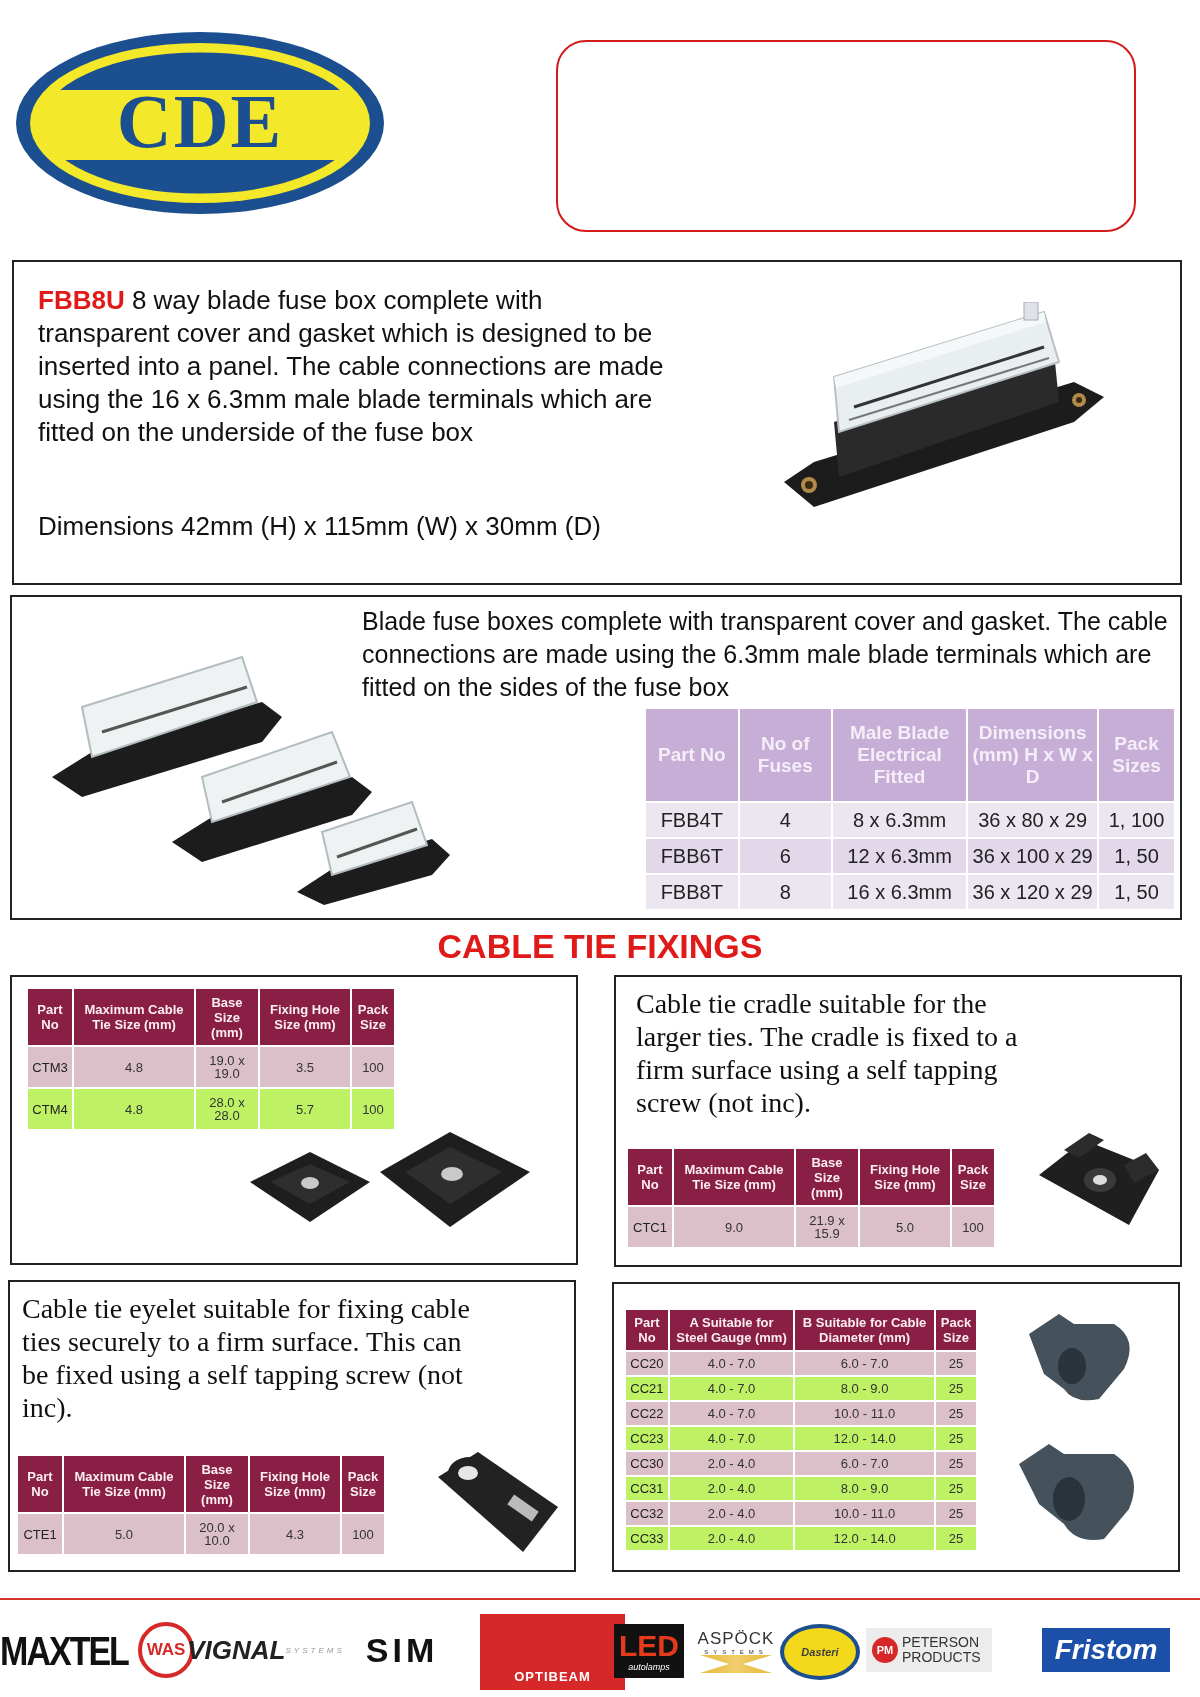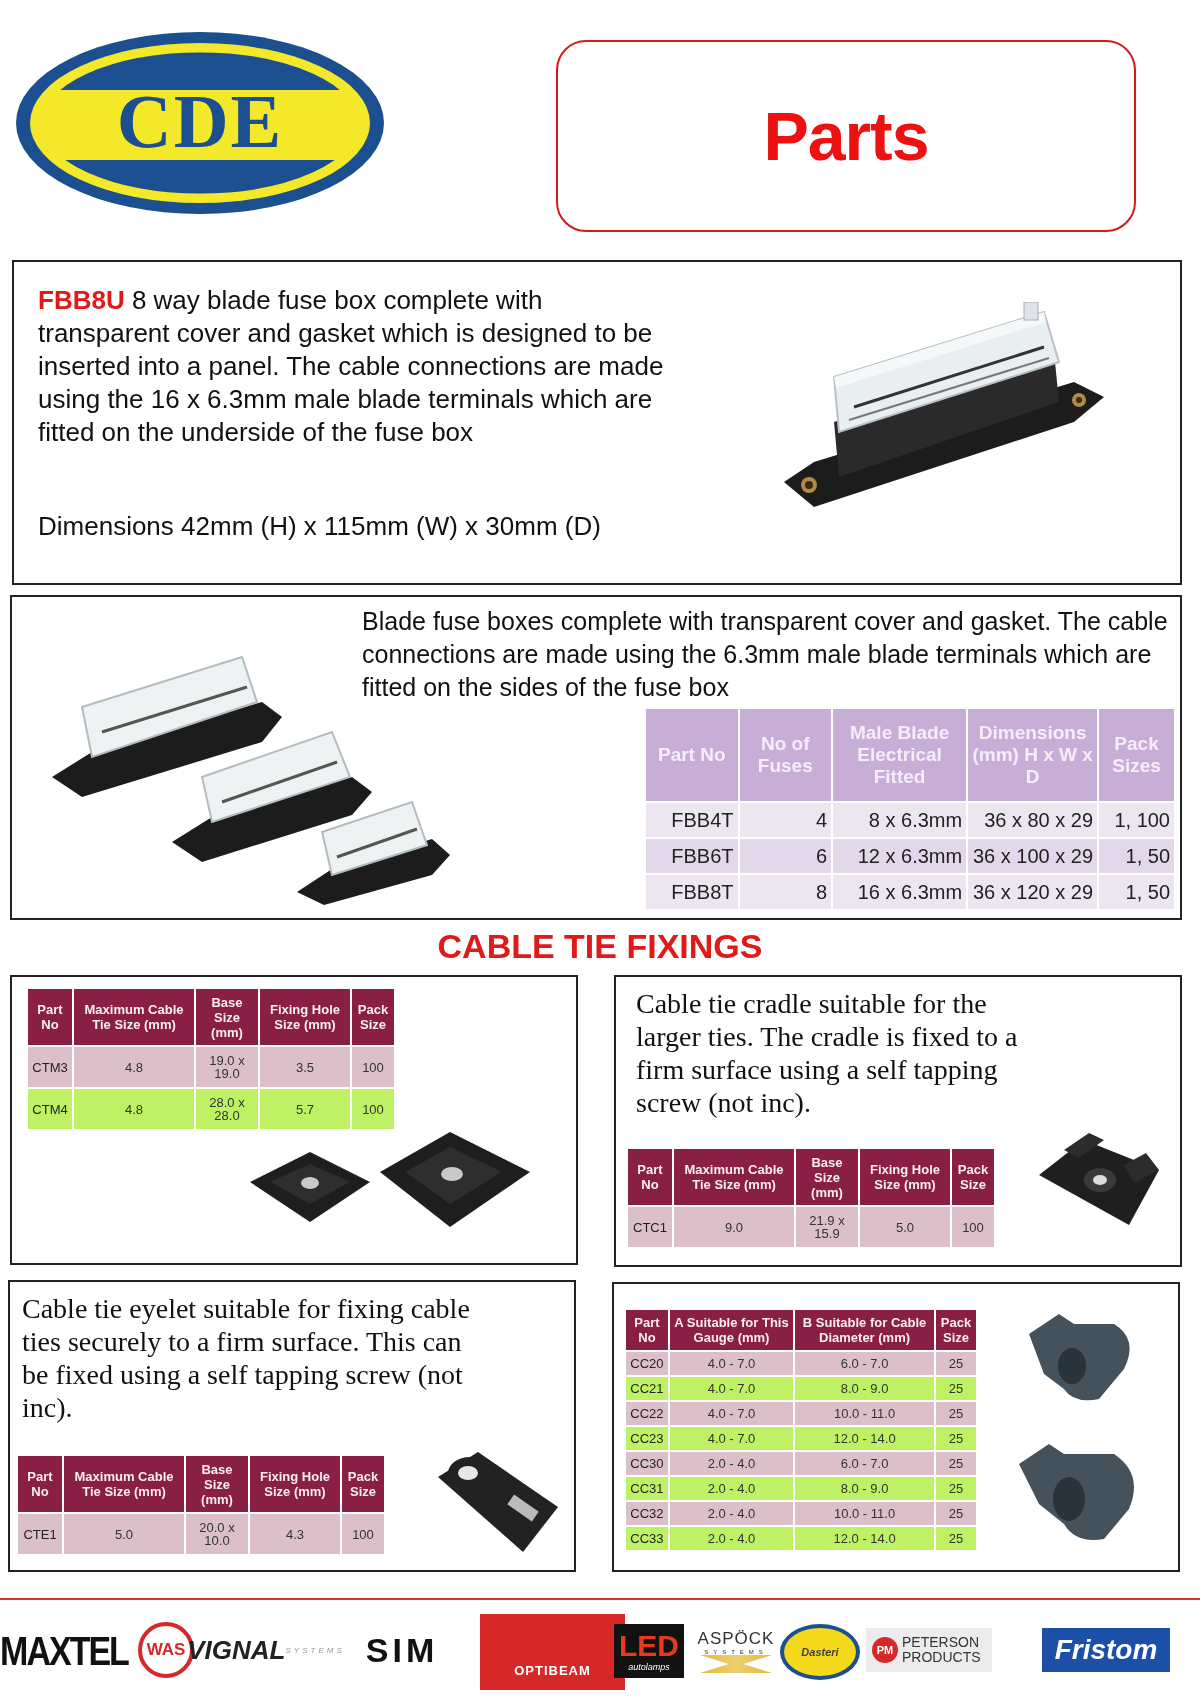--- a/index.html
+++ b/index.html
@@ -18,21 +18,21 @@
   .box1 { left: 12px; top: 260px; width: 1170px; height: 325px; }
   .box2 { left: 10px; top: 595px; width: 1172px; height: 325px; }
 
   .p-sans { font-family: "Liberation Sans", sans-serif; font-size: 26px; line-height: 33px; color: #111; }
   .p-serif { font-family: "Liberation Serif", serif; font-size: 28px; line-height: 33px; color: #111; }
   .red { color: #e01919; font-weight: bold; }
 
   
   table { border-collapse: separate; border-spacing: 2px; }
   .tbl-purple th { background: #c7aed6; color: #f5eef9; font-weight: bold; font-size: 19px; line-height: 22px; text-align: center; padding: 2px 4px; }
-  .tbl-purple td { background: #ece6f0; font-size: 20px; text-align: right; color: #222; padding: 0 4px; height: 34px; }
+  .tbl-purple td { background: #ece6f0; font-size: 20px; text-align: center; color: #222; padding: 0 4px; height: 34px; }
   .tbl-purple tr:nth-child(even) td { background: #e2d8ea; }
 
   
   .tbl-maroon th { background: #8a1f45; color: #fbeef2; font-weight: bold; font-size: 13px; line-height: 15px; text-align: center; padding: 3px 3px; }
   .tbl-maroon td { background: #dcc0c9; font-size: 13px; text-align: center; color: #333; padding: 2px 3px; line-height: 13px; }
   .tbl-maroon td.pn { font-weight: normal; color: #222; }
   .tbl-maroon tr.alt td { background: #bef264; }
 
   .section-heading { left: 0; top: 927px; width: 1200px; text-align: center; color: #e01919; font-weight: bold; font-size: 34px; letter-spacing: 0px; }
 
@@ -53,21 +53,20 @@
     <g clip-path="url(#ec)">
       <rect x="0" y="0" width="372" height="60" fill="#1b4f8f"></rect>
       <rect x="0" y="130" width="372" height="60" fill="#1b4f8f"></rect>
     </g>
     <ellipse cx="186" cy="93" rx="160" ry="72" fill="none" stroke="#f4e82a" stroke-width="3"></ellipse>
   </svg>
   <div class="abs" style="left:0;top:48px;width:372px;text-align:center;font-family:'Liberation Serif',serif;font-weight:bold;font-size:76px;line-height:86px;color:#1b4f8f;letter-spacing:2px;">CDE</div>
 </div>
 
 <div class="abs title-box">
-  <div class="t">Parts</div>
 </div>
 
 <div class="abs box box1">
   <div class="abs p-sans" style="left:24px;top:22px;width:640px;">
     <span class="red">FBB8U</span><span> 8 way blade fuse box complete with transparent cover and gasket which is designed to be inserted into a panel. The cable connections are made using the 16 x 6.3mm male blade terminals which are fitted on the underside of the fuse box</span>
   </div>
   <div class="abs p-sans" style="left:24px;top:248px;">Dimensions 42mm (H) x 115mm (W) x 30mm (D)</div>
 
   <div class="abs" style="left:760px;top:40px;width:340px;height:220px;">
     <svg width="340" height="220" viewBox="0 0 340 220">
@@ -246,21 +245,21 @@
       <rect x="80" y="55" width="30" height="12" transform="rotate(35 95 61)" fill="#bbb"></rect>
     </svg>
   </div>
 </div>
 
 <div class="abs box" style="left:612px;top:1282px;width:568px;height:290px;">
   <table class="abs tbl-maroon" style="left:10px;top:24px;width:354px;">
     <thead>
         <tr style="height:40px;">
       <th style="width:42px;">Part No</th>
-      <th style="width:124px;">A Suitable for This Gauge (mm)</th>
+      <th style="width:124px;">A Suitable for Steel Gauge (mm)</th>
       <th style="width:140px;">B Suitable for Cable Diameter  (mm)</th>
       <th style="width:40px;">Pack Size</th>
     </tr>
       </thead>
     <tbody>
       <tr style="height:23px;">
           <td class="pn">CC20</td>
           <td>4.0 - 7.0</td>
           <td>6.0 - 7.0</td>
           <td>25</td>
@@ -337,21 +336,21 @@
 
   <div class="brand" style="left:204px;top:14px;width:124px;height:52px;font-style:italic;">
     <span style="font-weight:bold;font-size:26px;color:#222;">VIGNAL</span>
     <span style="font-size:8px;letter-spacing:3px;color:#999;">SYSTEMS</span>
   </div>
 
   <div class="brand" style="left:338px;top:14px;width:128px;height:52px;">
     <span style="font-weight:bold;font-size:34px;color:#111;letter-spacing:4px;">SIM</span>
   </div>
 
-  <div class="brand" style="left:480px;top:4px;width:145px;height:76px;background:#d62828;flex-direction:column;justify-content:flex-end;padding-bottom:12px;">
+  <div class="brand" style="left:480px;top:4px;width:145px;height:76px;background:#d62828;flex-direction:column;justify-content:flex-end;padding-bottom:6px;">
     <span style="font-weight:bold;font-size:13px;color:#fff;letter-spacing:1px;">OPTIBEAM</span>
   </div>
 
   <div class="brand" style="left:614px;top:14px;width:70px;height:54px;background:#111;flex-direction:column;">
     <span style="font-weight:bold;font-size:30px;color:#e53b1c;line-height:32px;">LED</span>
     <span style="font-size:9px;color:#fff;font-style:italic;">autolamps</span>
   </div>
 
   <div class="brand" style="left:696px;top:14px;width:80px;height:54px;flex-direction:column;">
     <span style="font-size:17px;color:#333;letter-spacing:1px;">ASPÖCK</span>

